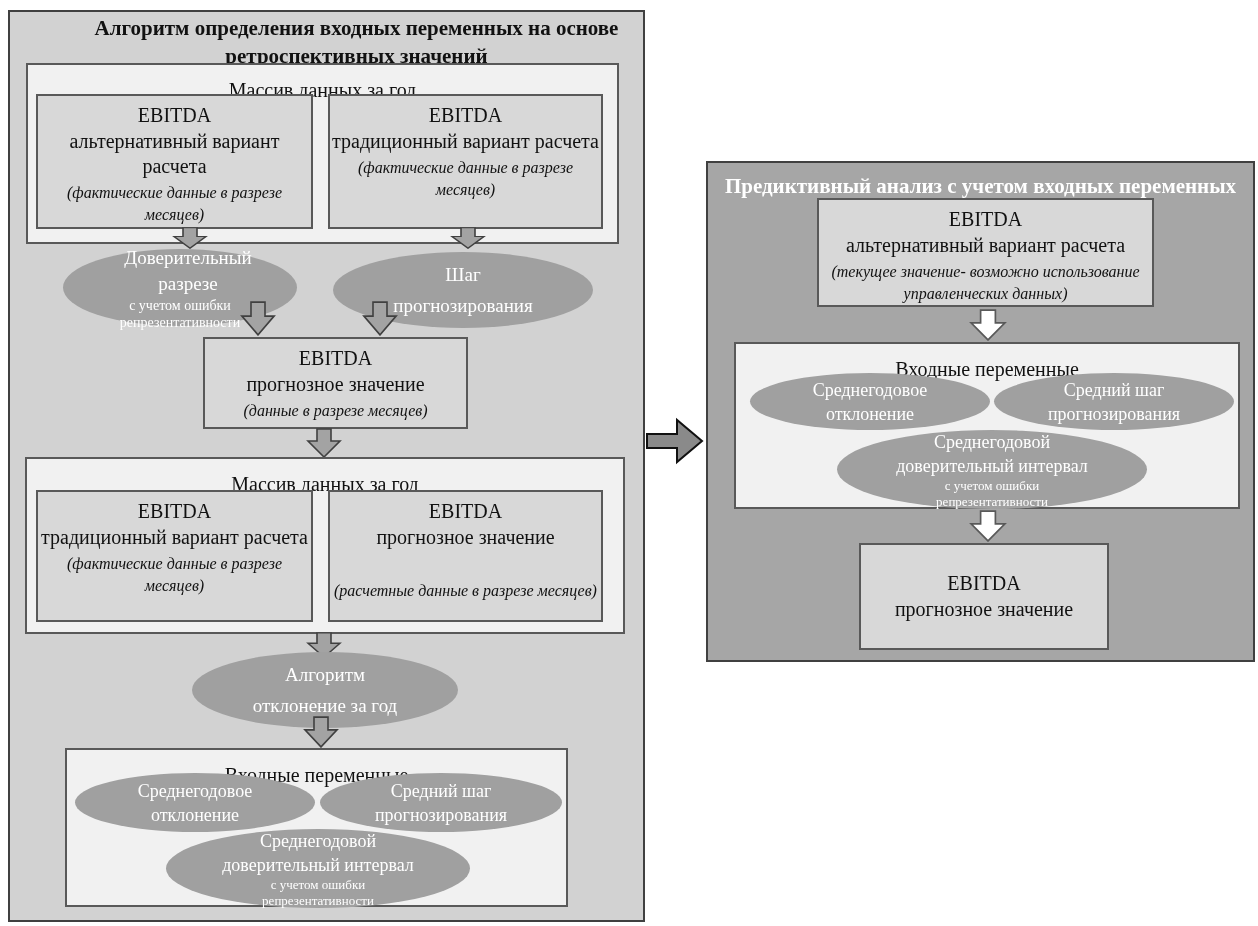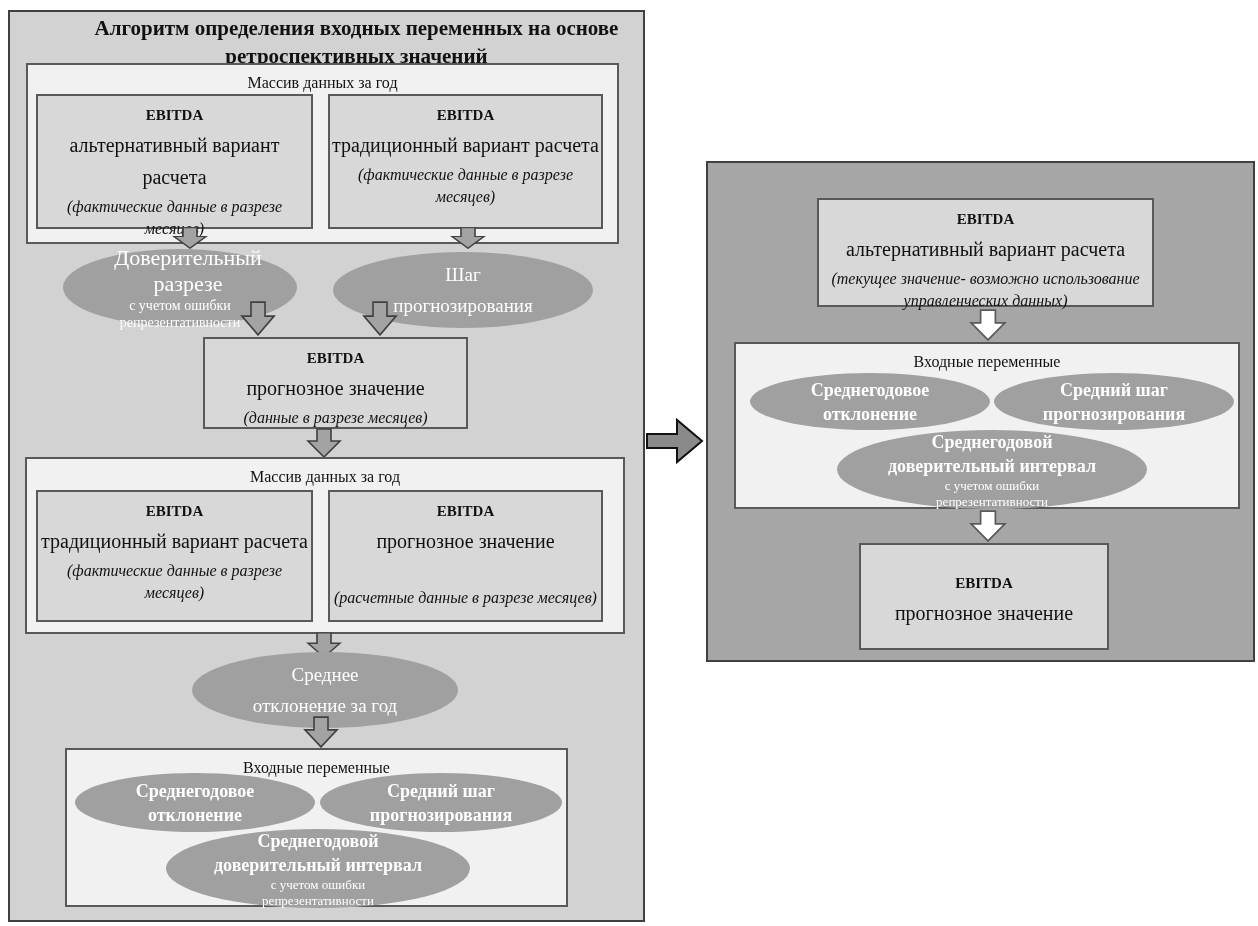--- a/index.html
+++ b/index.html
@@ -15,38 +15,38 @@
   .panel-left  { background:var(--panel-left-bg,#d2d2d2);  border:2px solid var(--border-dark,#404040); }
   .panel-right { background:var(--panel-right-bg,#a6a6a6); border:2px solid var(--border-dark,#2e2e2e); }
 
   
   .box-light { background:var(--box-light-bg,#f1f1f1); border:2px solid var(--border-mid,#555); }
   .box-gray  { background:var(--box-gray-bg,#d8d8d8);  border:2px solid var(--border-mid,#555); }
 
   .panel-title { text-align:center; font-weight:bold; font-size:21px; line-height:28px; }
   .panel-title.white { color:#fff; }
 
-  .group-title { text-align:center; font-size:16px; line-height:26px; padding-top:5px; }
+  .group-title { text-align:center; font-size:20px; line-height:26px; padding-top:12px; }
 
   .node { text-align:center; padding-top:5px; }
-  .node .h1 { font-size:15px; line-height:28px;font-weight:bold; }
-  .node .h2 { font-size:20px; line-height:32px; }
+  .node .h1 { font-size:20px; line-height:28px; }
+  .node .h2 { font-size:20px; line-height:25px; }
   .node .note { font-style:italic; font-size:16px; line-height:22px; margin-top:3px; }
   .note-gap { margin-top:30px !important; }
 
   
   .ell {
     background:var(--ellipse-bg,#a0a0a0); border-radius:50%;
     color:#fff; text-align:center;
     display:flex; flex-direction:column; justify-content:center; align-items:center;
     overflow:visible;
   }
-  .ell .l  { font-size:22px; line-height:26px;margin-left:16px; }
+  .ell .l  { font-size:19px; line-height:26px;margin-left:16px; }
   .ell .lw { font-size:19px; line-height:31px; }
-  .ell .lb { font-size:18px; line-height:24px; font-weight:bold; }
+  .ell .lb { font-size:18px; line-height:24px; font-weight:normal; }
   .ell .s  { font-size:14px; line-height:17px; }
   .ell .s2 { font-size:13px; line-height:16px; }
 
   svg { display:block; width:100%; height:100%; }
 </style>
 </head>
 <body>
 
 <div id="canvas">
 
@@ -135,21 +135,21 @@
     <div class="note note-gap">(расчетные данные в разрезе месяцев)</div>
   </div>
 
   <div class="abs" style="left:306px; top:632px; width:36px; height:26px;">
     <svg viewBox="0 0 36 30" preserveAspectRatio="none">
         <path d="M11 1 H25 V13 H34 L18 29 L2 13 H11 Z" fill="var(--arrow-gray,#a3a3a3)" stroke="var(--border-dark,#404040)" stroke-width="1.6"></path>
       </svg>
   </div>
 
   <div class="abs ell" style="left:192px; top:652px; width:266px; height:76px;">
-    <div class="lw">Среднее</div>
+    <div class="lw">Алгоритм</div>
     <div class="lw">отклонение за год</div>
   </div>
 
   <div class="abs" style="left:303px; top:716px; width:36px; height:32px;">
     <svg viewBox="0 0 36 30" preserveAspectRatio="none">
         <path d="M11 1 H25 V13 H34 L18 29 L2 13 H11 Z" fill="var(--arrow-gray,#a3a3a3)" stroke="var(--border-dark,#404040)" stroke-width="1.6"></path>
       </svg>
   </div>
 
   <div class="abs box-light" style="left:65px; top:748px; width:503px; height:159px;">
@@ -174,20 +174,21 @@
   </div>
 
   <div class="abs" style="left:646px; top:417px; width:58px; height:48px;">
     <svg viewBox="0 0 58 48" preserveAspectRatio="none">
         <path d="M1 17 H31 V3 L56 24 L31 45 V31 H1 Z" fill="var(--big-arrow-fill,#8a8a8a)" stroke="#111" stroke-width="2"></path>
       </svg>
   </div>
 
   <div class="abs panel-right" style="left:706px; top:161px; width:549px; height:501px;"></div>
 
+  <div class="abs panel-title white" style="left:710px; top:172px; width:541px;">Предиктивный анализ с учетом входных переменных</div>
 
   <div class="abs box-gray node" style="left:817px; top:198px; width:337px; height:109px;">
     <div class="h1">EBITDA</div>
     <div class="h2">альтернативный вариант расчета</div>
     <div class="note">(текущее значение- возможно использование управленческих данных)</div>
   </div>
 
   <div class="abs" style="left:969px; top:309px; width:38px; height:32px;">
     <svg viewBox="0 0 36 30" preserveAspectRatio="none">
         <path d="M11 1 H25 V13 H34 L18 29 L2 13 H11 Z" fill="var(--arrow-white,#ffffff)" stroke="var(--border-mid,#595959)" stroke-width="1.6"></path>

